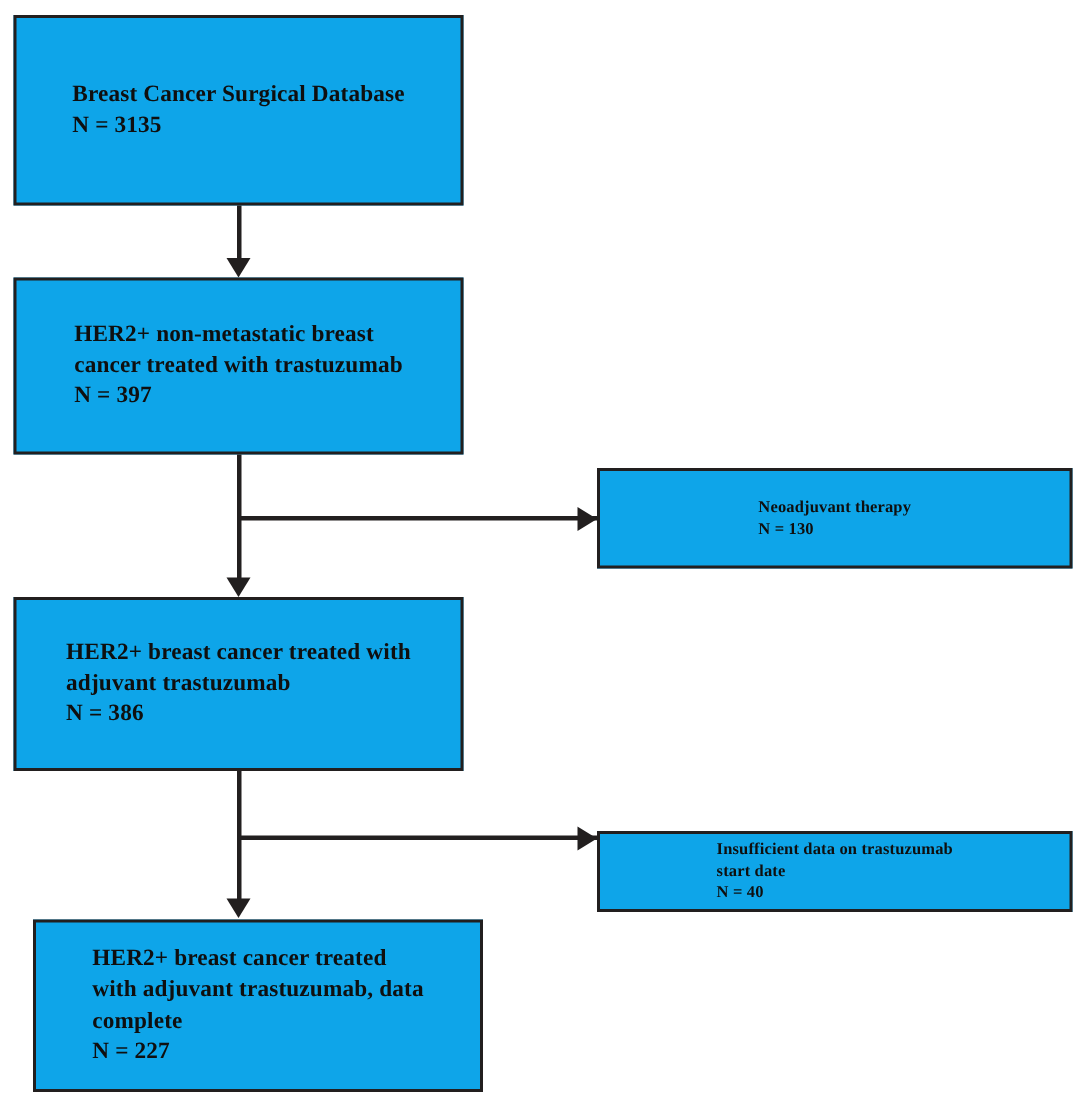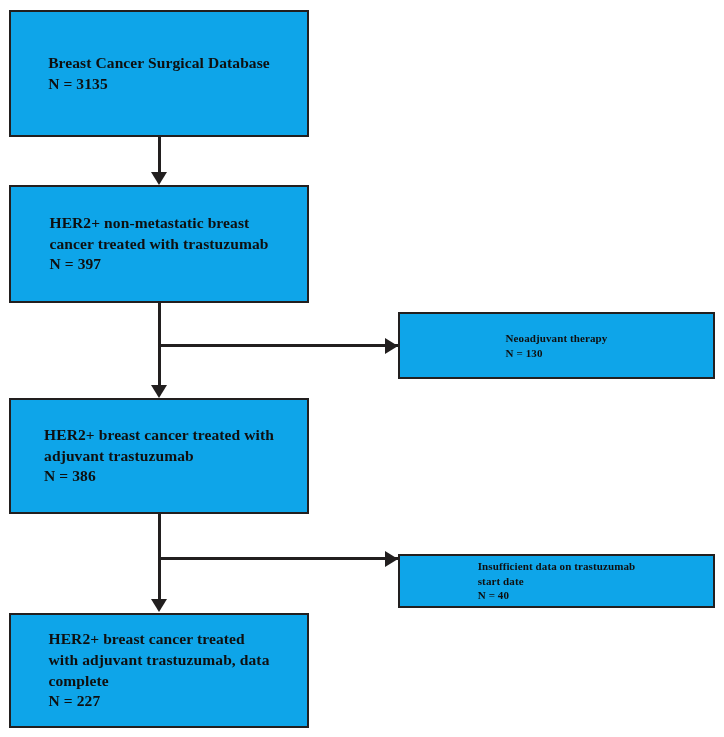--- a/index.html
+++ b/index.html
@@ -34,21 +34,21 @@
     white-space: pre-line;
   }
   .flow-box.right-box .box-text {
     font-size: 11px;
   }
 
   
   #box-database   { left: 9px;  top: 10px;  width: 300px; height: 127px; }
   #box-her2-nonmet{ left: 9px;  top: 185px; width: 300px; height: 118px; }
   #box-her2-adj   { left: 9px;  top: 398px; width: 300px; height: 116px; }
-  #box-her2-final { left: 9px;  top: 613px; width: 300px; height: 115px; }
+  #box-her2-final { left: 22px;  top: 613px; width: 300px; height: 115px; }
 
   
   #box-neoadjuvant{ left: 398px; top: 312px; width: 317px; height: 67px; }
   #box-insufficient{left: 398px; top: 522px; width: 317px; height: 54px; margin-top: 32px; }
 
   
   .conn {
     position: absolute;
     background: #221f1f;
   }

